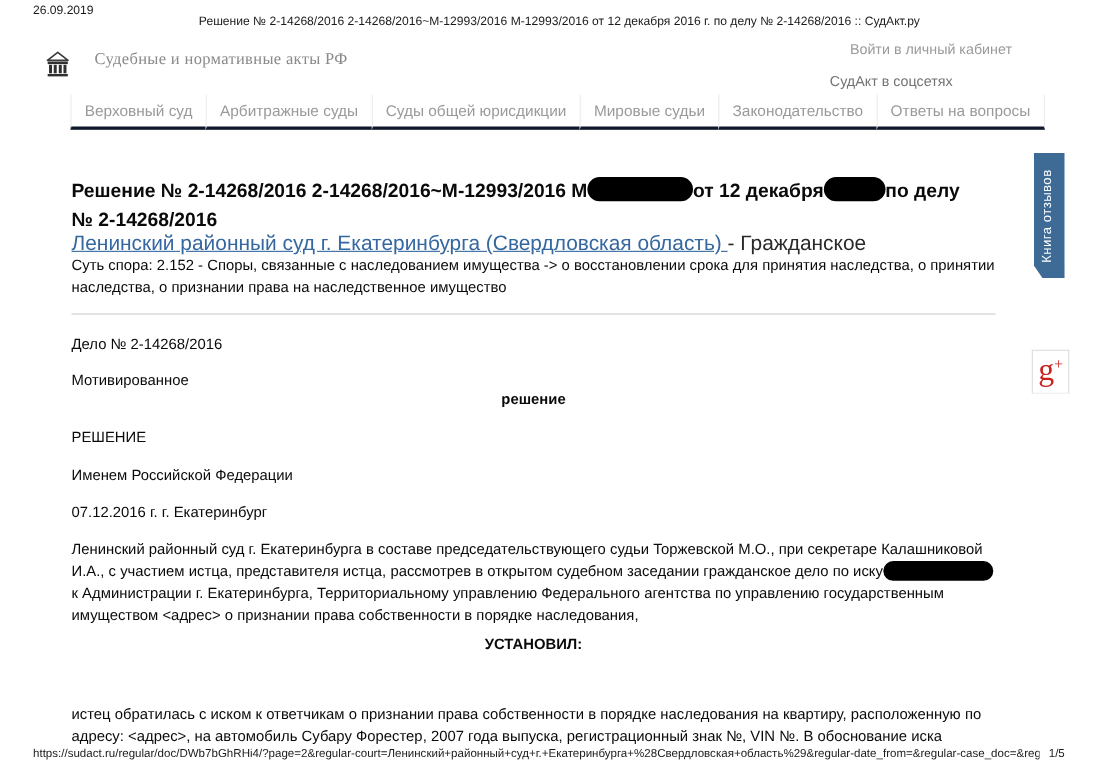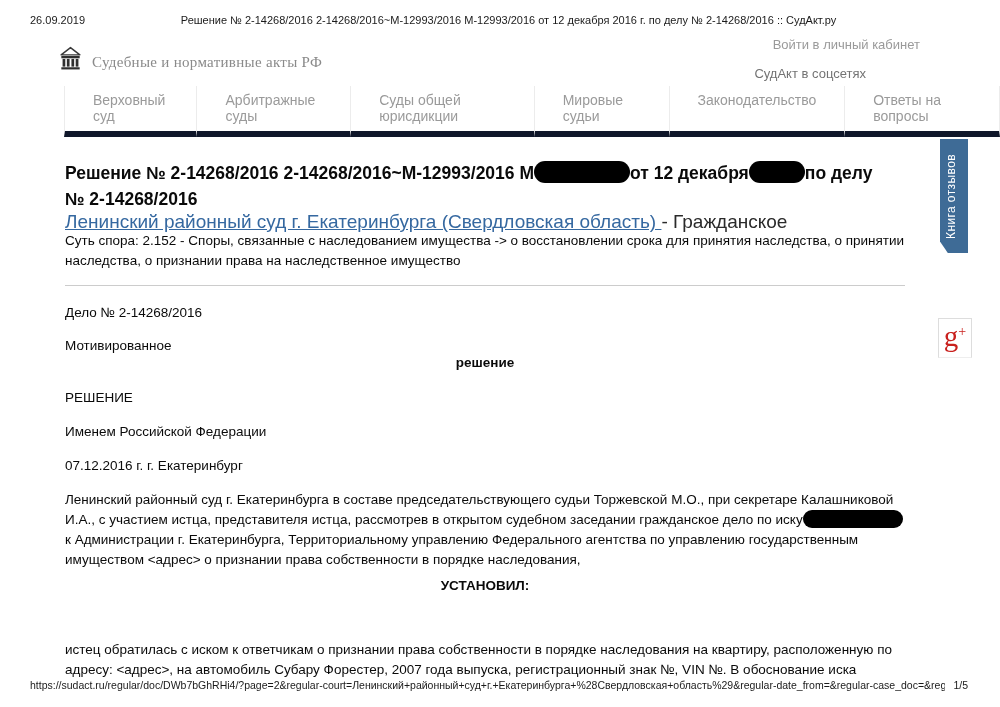--- a/index.html
+++ b/index.html
@@ -2,34 +2,34 @@
 <html><head>
 <meta charset="utf-8">
 <style>
   * { box-sizing: border-box; }
   html, body { margin: 0; padding: 0; background: #fff; }
   .page {
     position: relative; width: 1000px; height: 707px; background: #fff;
     font-family: "Liberation Sans", sans-serif; color: #000; overflow: hidden;
   }
   
-  .print-date { position: absolute; top: 14px; left: 30px; font-size: 11px; color: #1a1a1a; }
+  .print-date { position: absolute; top: 4px; left: 30px; font-size: 11px; color: #1a1a1a; }
   .print-title { position: absolute; top: 14px; left: 157px; right: 140px; text-align: center; font-size: 11px; color: #1a1a1a; white-space: nowrap; overflow: hidden; }
   .print-url { position: absolute; bottom: 16px; left: 30px; right: 55px; font-size: 10.5px; color: #1a1a1a; white-space: nowrap; overflow: hidden; }
   .print-page { position: absolute; bottom: 16px; right: 32px; font-size: 10.5px; color: #1a1a1a; }
   
   .login { position: absolute; top: 37px; right: 80px; font-size: 13px; color: #9a9a9a; text-decoration: none; cursor: pointer; }
-  .logo { position: absolute; top: 46px; left: 58px; display: flex; align-items: flex-end; gap: 9px; cursor: pointer; }
+  .logo { position: absolute; top: 46px; left: 40px; display: flex; align-items: flex-start; gap: 21px; cursor: pointer; }
   .logo-icon svg { display: block; }
   .logo-text { font-family: "Liberation Serif", serif; font-size: 15px; color: #8a8a8a; letter-spacing: 0.3px; }
   .social { position: absolute; top: 66px; right: 134px; font-size: 13px; color: #737373; }
   .nav { position: absolute; top: 86px; left: 64px; margin: 0; padding: 0; list-style: none; display: flex; }
   .nav li {
-    padding: 6px 28px 7px; font-size: 14px; color: #9a9a9a; cursor: pointer;
-    border-left: 1px solid #ececec; border-bottom: 6px solid #0f172a;
+    padding: 6px 12px 7px; font-size: 14px; color: #9a9a9a; cursor: pointer;
+    border-left: 1px solid #ececec; border-bottom: 3px solid #0f172a;
   }
   .nav li:last-child { border-right: 1px solid #ececec; }
   
   .feedback-tab {
     position: absolute; top: 139px; left: 940px; width: 28px; height: 114px;
     background: #3e6b96; cursor: pointer;
     clip-path: polygon(0 0, 100% 0, 100% 100%, 28% 100%, 0 90%);
     display: flex; align-items: center; justify-content: center;
   }
   .feedback-tab span {

